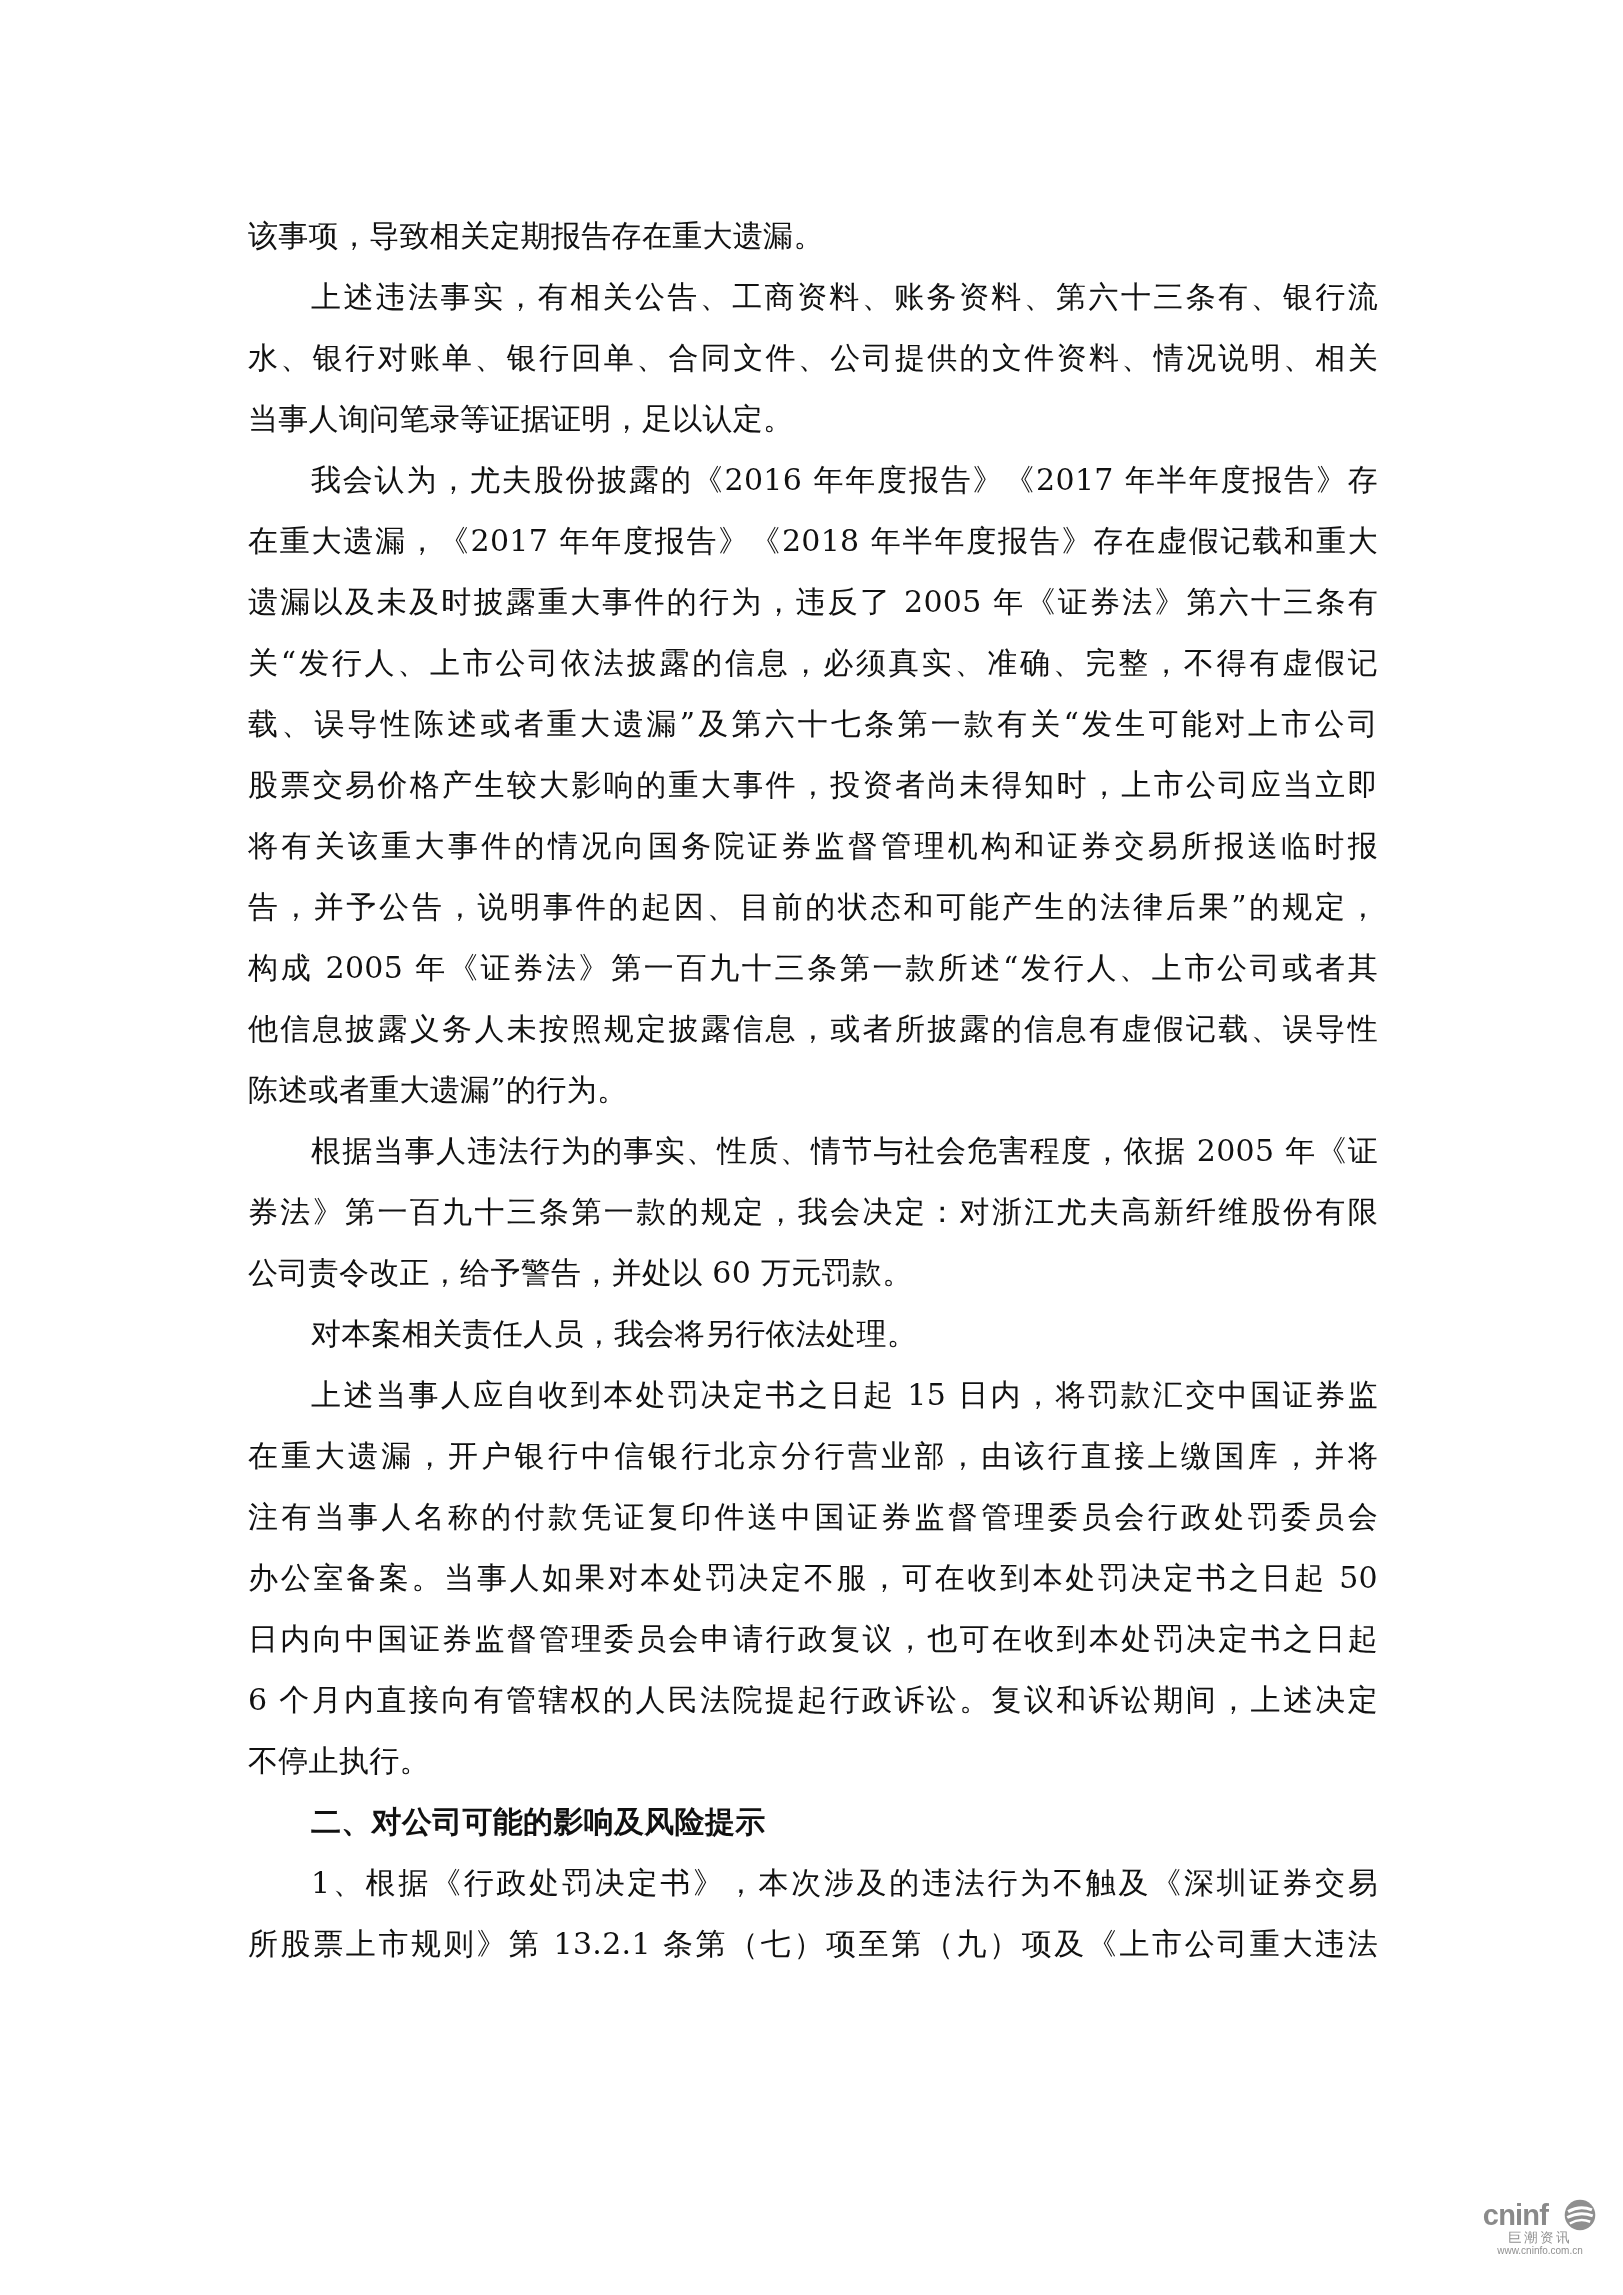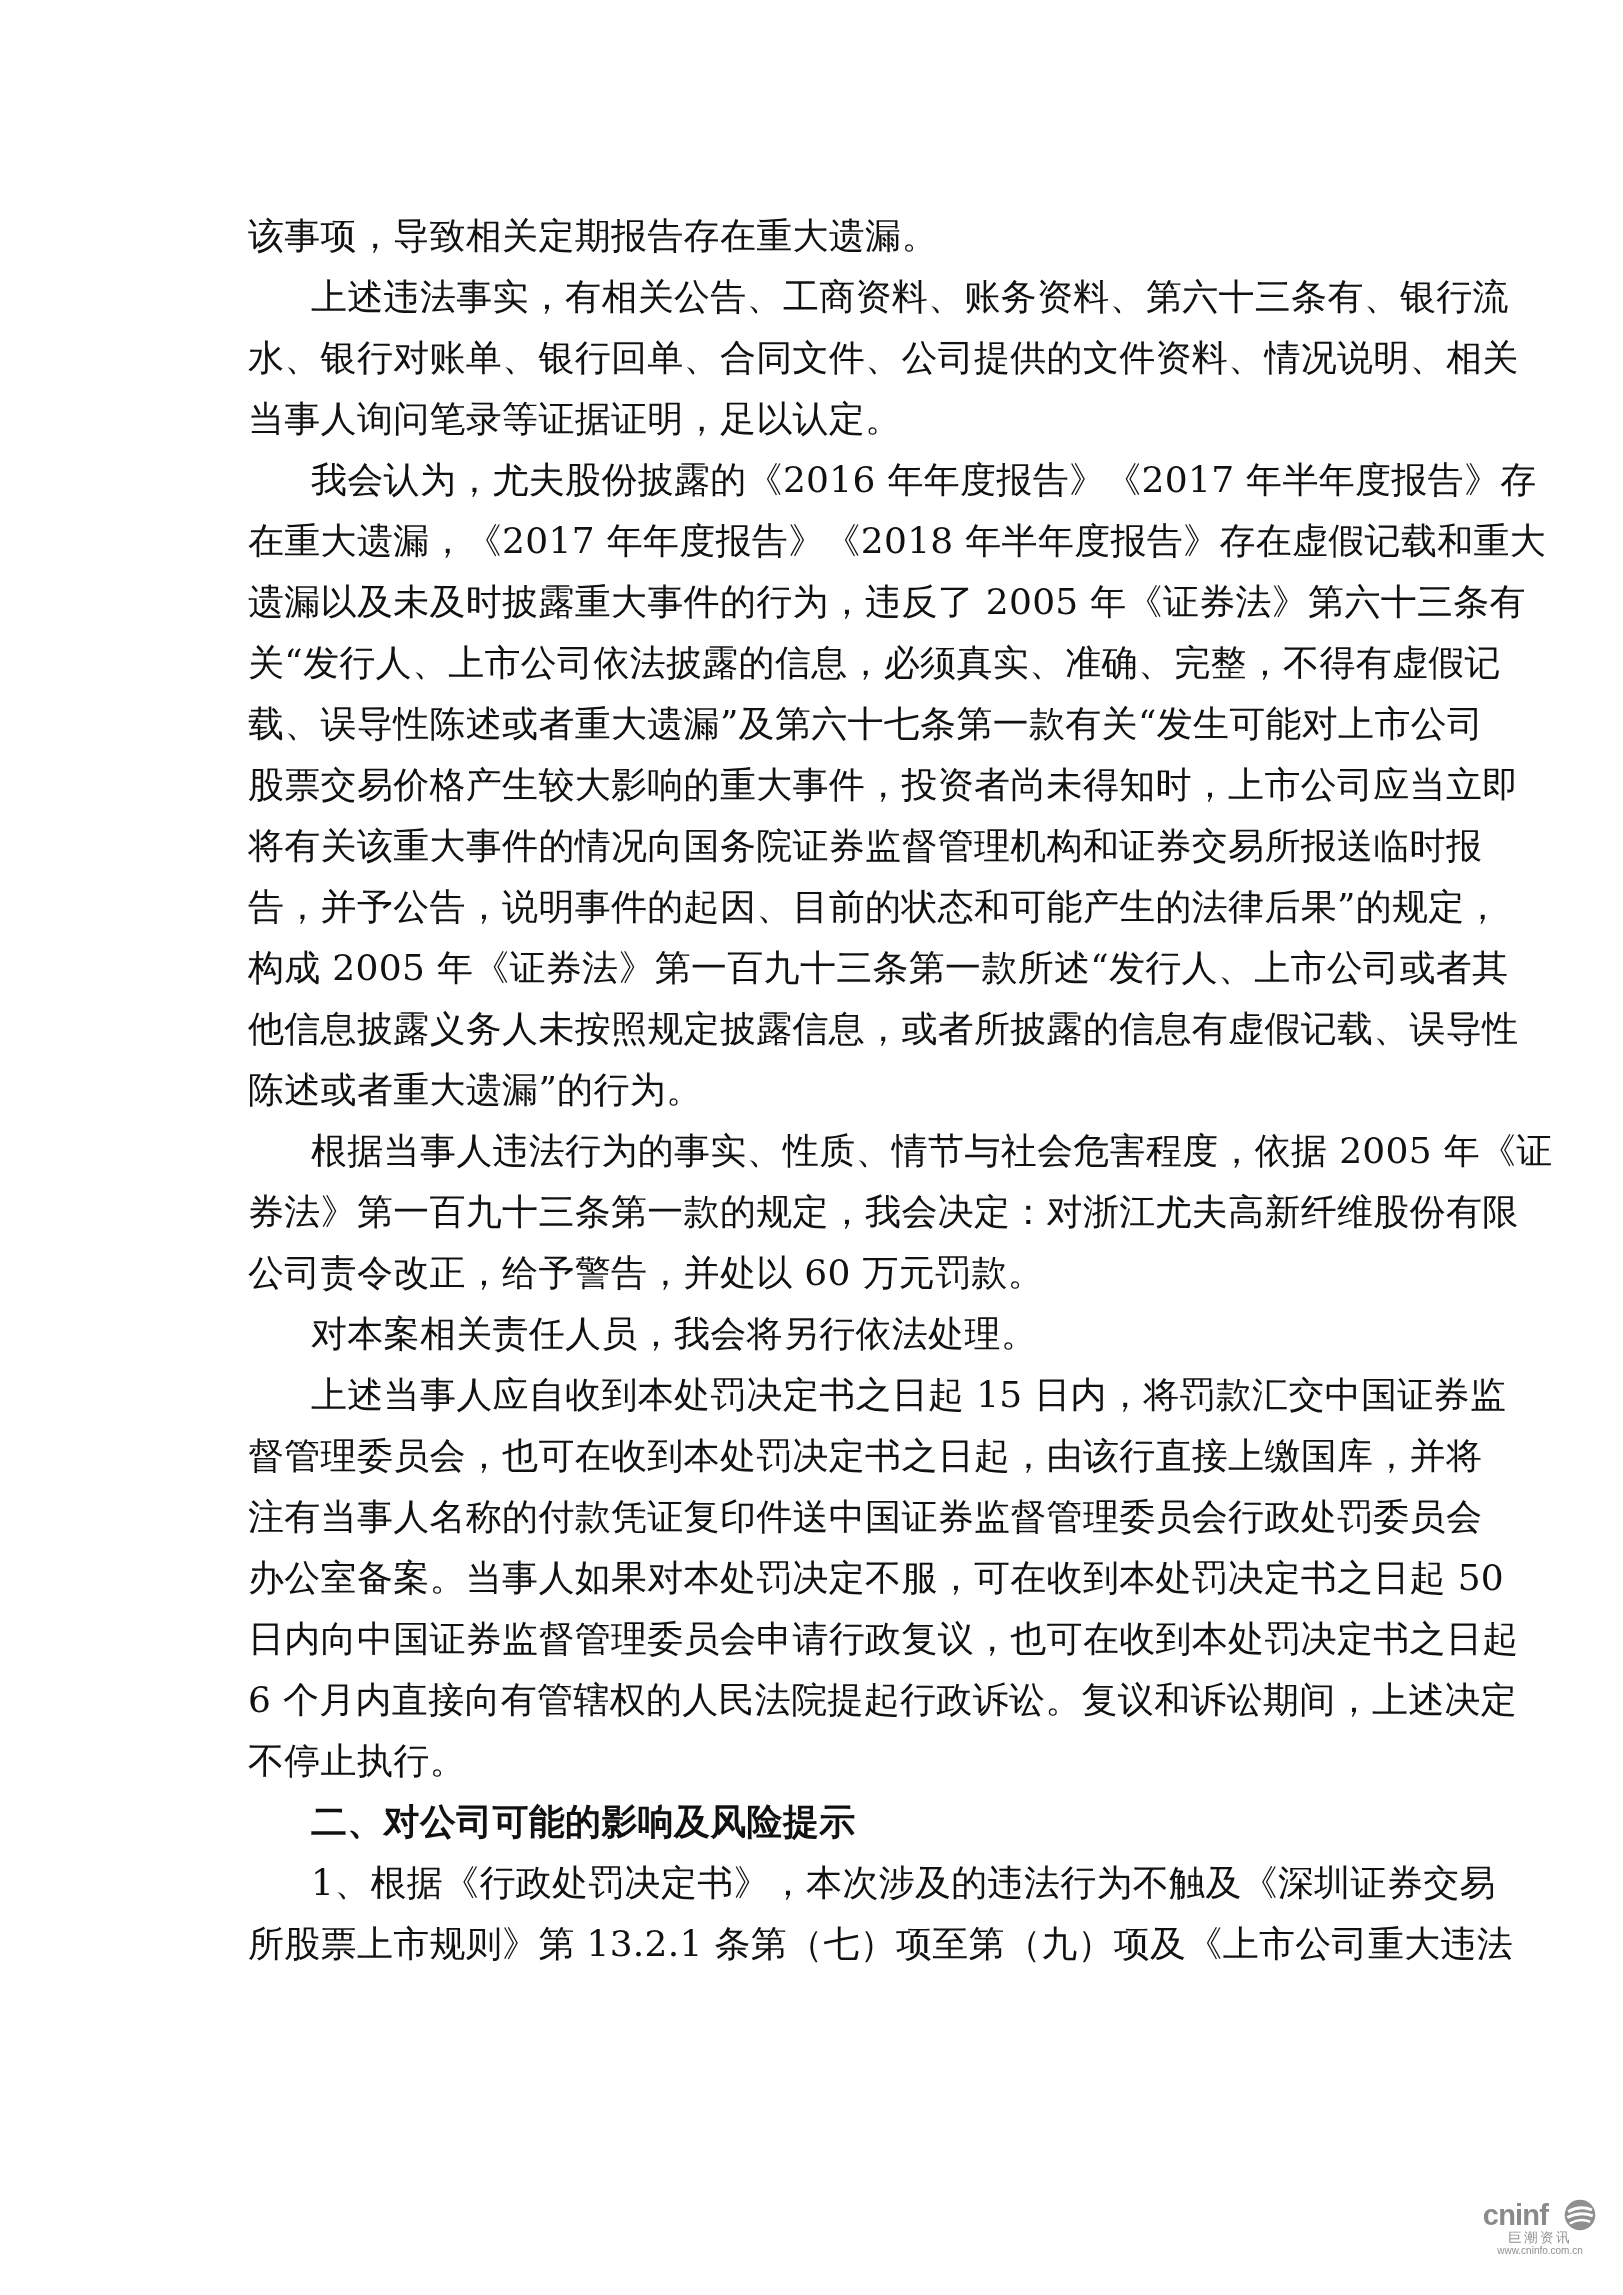--- a/index.html
+++ b/index.html
@@ -1,20 +1,20 @@
 <!DOCTYPE html>
 <html style="font-size:13.5px"><head>
 <meta charset="utf-8">
 <style>
   html, body { margin: 0; padding: 0; background: #ffffff; }
   body { width: 1623px; height: 2295px; position: relative; overflow: hidden; }
   .page {
     position: absolute; left: 248px; top: 205px; width: 1130px;
     font-family: "DejaVu Serif", "Liberation Serif", serif;
-    font-size: 36px; line-height: 61px; color: #111111;
+    font-size: 30px; line-height: 61px; color: #111111;
     text-align: justify; text-justify: inter-character;
     letter-spacing: 0.3px;
   }
   .para { margin: 0; text-indent: 63px; }
   .heading { margin: 0; text-indent: 63px; font-weight: bold; font-family: "DejaVu Sans", sans-serif; }
   .line { display: block; text-indent: 0; text-align-last: justify; white-space: nowrap; }
   .line.first { text-indent: 63px; }
   .line.last { text-align-last: left; }
   .watermark {
     position: absolute; left: 1464px; top: 2198px; width: 152px; text-align: center;
@@ -54,21 +54,21 @@
     <p class="para">
       <span class="line first">根据当事人违法行为的事实、性质、情节与社会危害程度，依据 2005 年《证</span>
       <span class="line">券法》第一百九十三条第一款的规定，我会决定：对浙江尤夫高新纤维股份有限</span>
       <span class="line last">公司责令改正，给予警告，并处以 60 万元罚款。</span>
     </p>
     <p class="para">
       <span class="line first last">对本案相关责任人员，我会将另行依法处理。</span>
     </p>
     <p class="para">
       <span class="line first">上述当事人应自收到本处罚决定书之日起 15 日内，将罚款汇交中国证券监</span>
-      <span class="line">督管理委员会，也可在收到本处罚决定书之日起，由该行直接上缴国库，并将</span>
+      <span class="line">在重大遗漏，开户银行中信银行北京分行营业部，由该行直接上缴国库，并将</span>
       <span class="line">注有当事人名称的付款凭证复印件送中国证券监督管理委员会行政处罚委员会</span>
       <span class="line">办公室备案。当事人如果对本处罚决定不服，可在收到本处罚决定书之日起 50</span>
       <span class="line">日内向中国证券监督管理委员会申请行政复议，也可在收到本处罚决定书之日起</span>
       <span class="line">6 个月内直接向有管辖权的人民法院提起行政诉讼。复议和诉讼期间，上述决定</span>
       <span class="line last">不停止执行。</span>
     </p>
     <p class="heading">二、对公司可能的影响及风险提示</p>
     <p class="para">
       <span class="line first">1、根据《行政处罚决定书》，本次涉及的违法行为不触及《深圳证券交易</span>
       <span class="line">所股票上市规则》第 13.2.1 条第（七）项至第（九）项及《上市公司重大违法</span>

